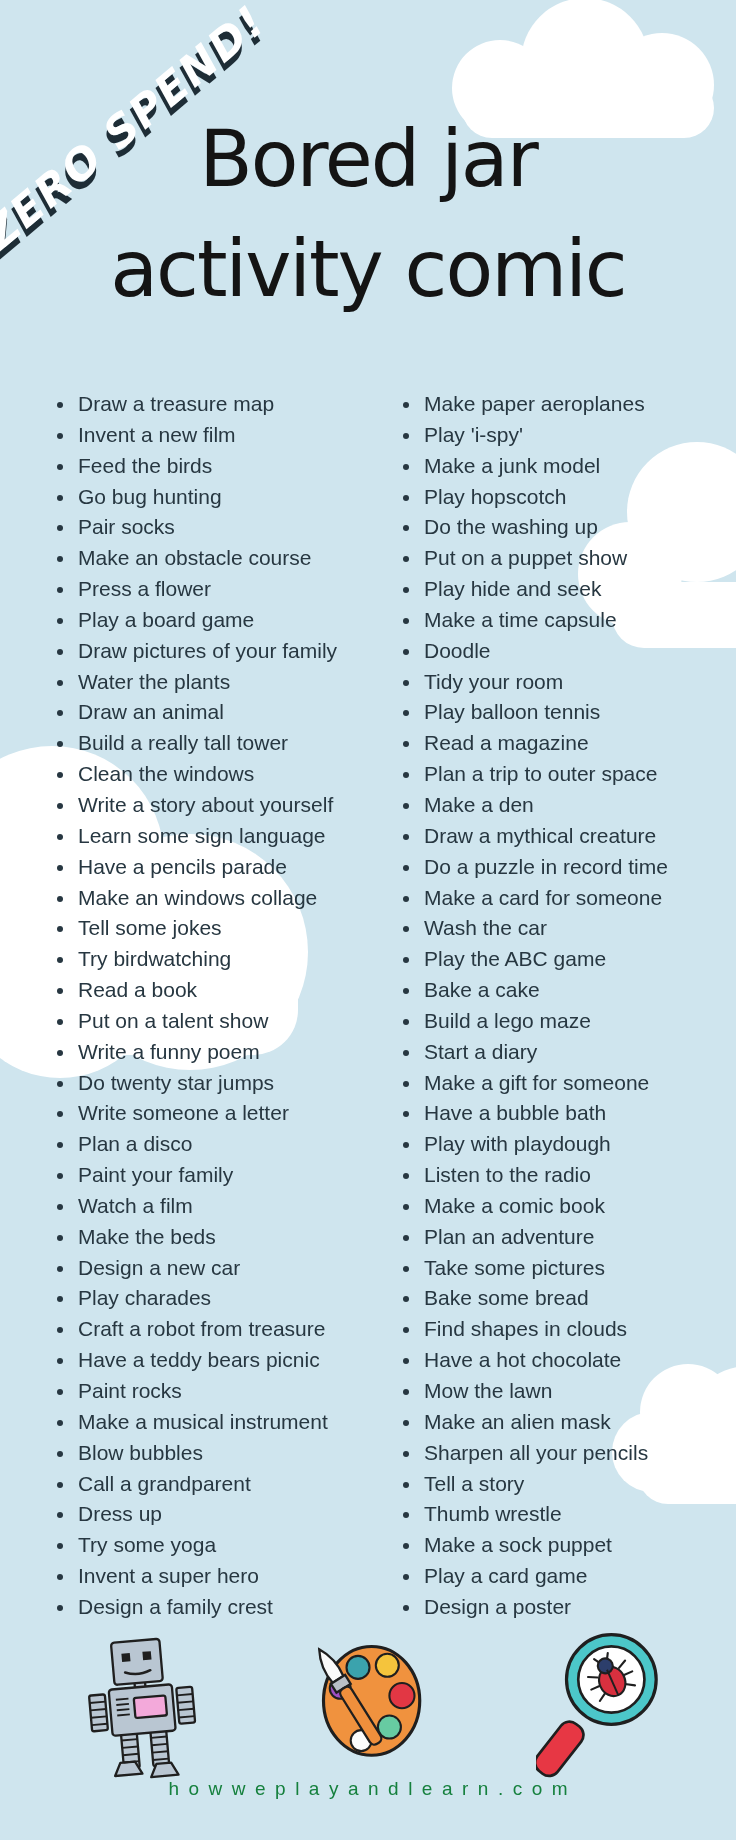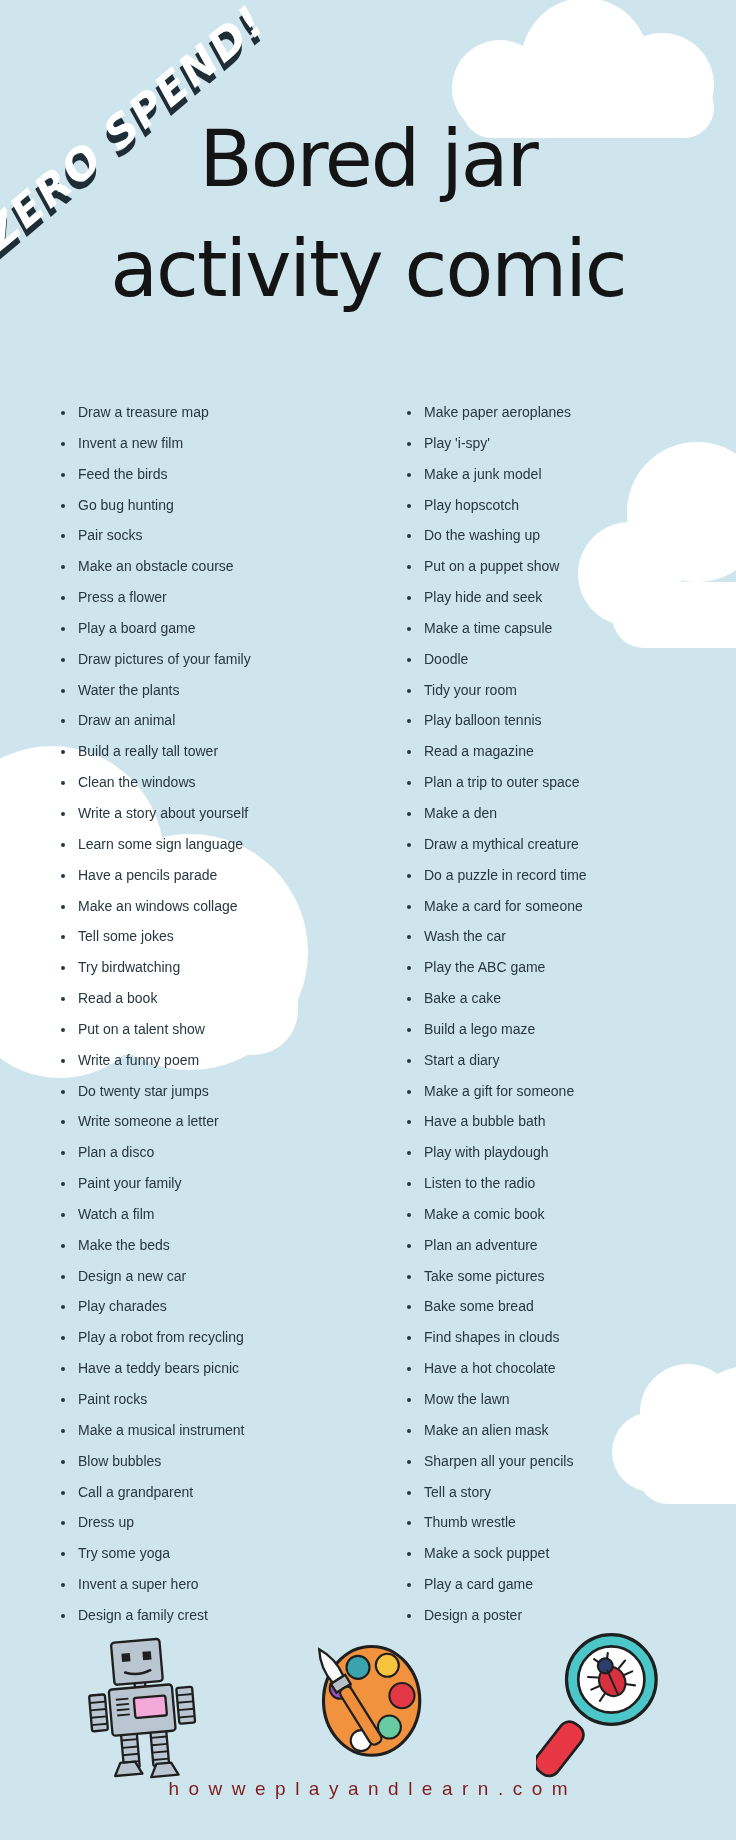--- a/index.html
+++ b/index.html
@@ -32,43 +32,43 @@
     text-align: center;
     font-family: "DejaVu Sans", sans-serif;
     font-weight: 400;
     font-size: 78px; line-height: 110px;
     letter-spacing: -2px;
     color: #141414;
   }
   .title .line { display: block; }
 
   ul.col {
-    position: absolute; top: 397px; margin: 0;
+    position: absolute; top: 389px; margin: 0;
     z-index: 1;
     padding: 0 0 0 30px;
     list-style: disc outside;
-    font-size: 14px; line-height: 30.85px;
+    font-size: 21px; line-height: 30.85px;
     color: #273741;
   }
   ul.col li { padding-left: 2px; }
   .col-left  { left: 46px;  width: 330px; }
   .col-right { left: 392px; width: 330px; }
 
   .illustration { position: absolute; z-index: 1; }
   .illo-robot    { left: 84px;  top: 1634px; transform: rotate(-5deg); }
   .illo-palette  { left: 308px; top: 1636px; }
   .illo-magnifier{ left: 536px; top: 1624px; }
 
   .footer {
     position: absolute; left: 0; top: 1778px; width: 736px;
     z-index: 1;
     text-align: center;
     font-size: 19px; font-weight: 400;
     letter-spacing: 9.5px; text-indent: 9.5px;
-    color: #7f1d1d;
+    color: #15803d;
   }
 </style>
 </head>
 <body>
 
 <div class="poster">
 
   <svg class="clouds" viewBox="0 0 736 1840" xmlns="http://www.w3.org/2000/svg" aria-hidden="true">
     <g fill="#ffffff">
       <circle cx="500" cy="88" r="48"></circle>
@@ -126,21 +126,21 @@
       <li>Put on a talent show</li>
       <li>Write a funny poem</li>
       <li>Do twenty star jumps</li>
       <li>Write someone a letter</li>
       <li>Plan a disco</li>
       <li>Paint your family</li>
       <li>Watch a film</li>
       <li>Make the beds</li>
       <li>Design a new car</li>
       <li>Play charades</li>
-      <li>Play a robot from recycling</li>
+      <li>Craft a robot from treasure</li>
       <li>Have a teddy bears picnic</li>
       <li>Paint rocks</li>
       <li>Make a musical instrument</li>
       <li>Blow bubbles</li>
       <li>Call a grandparent</li>
       <li>Dress up</li>
       <li>Try some yoga</li>
       <li>Invent a super hero</li>
       <li>Design a family crest</li>
     </ul>

